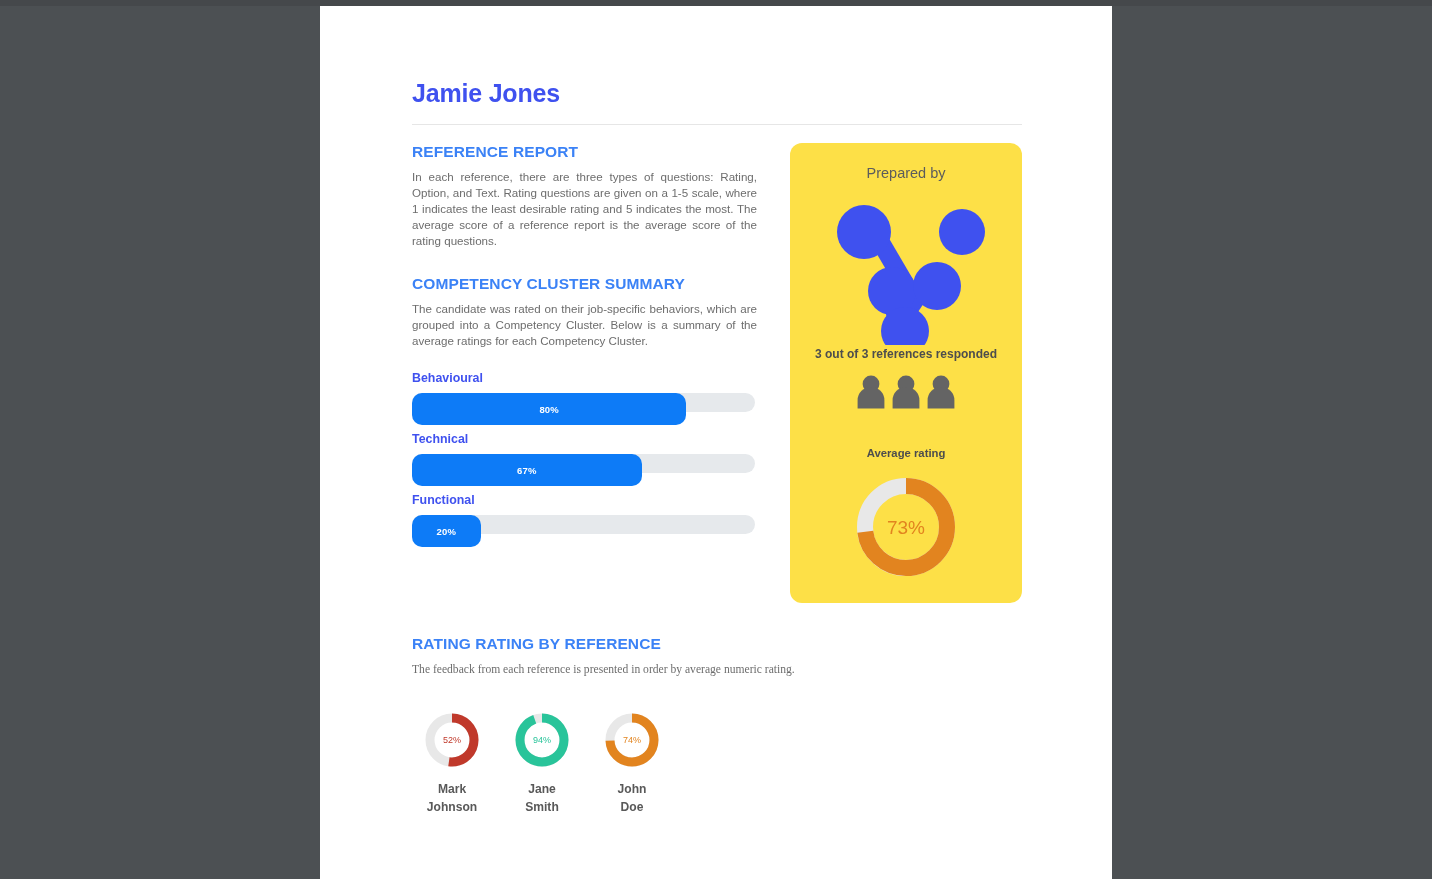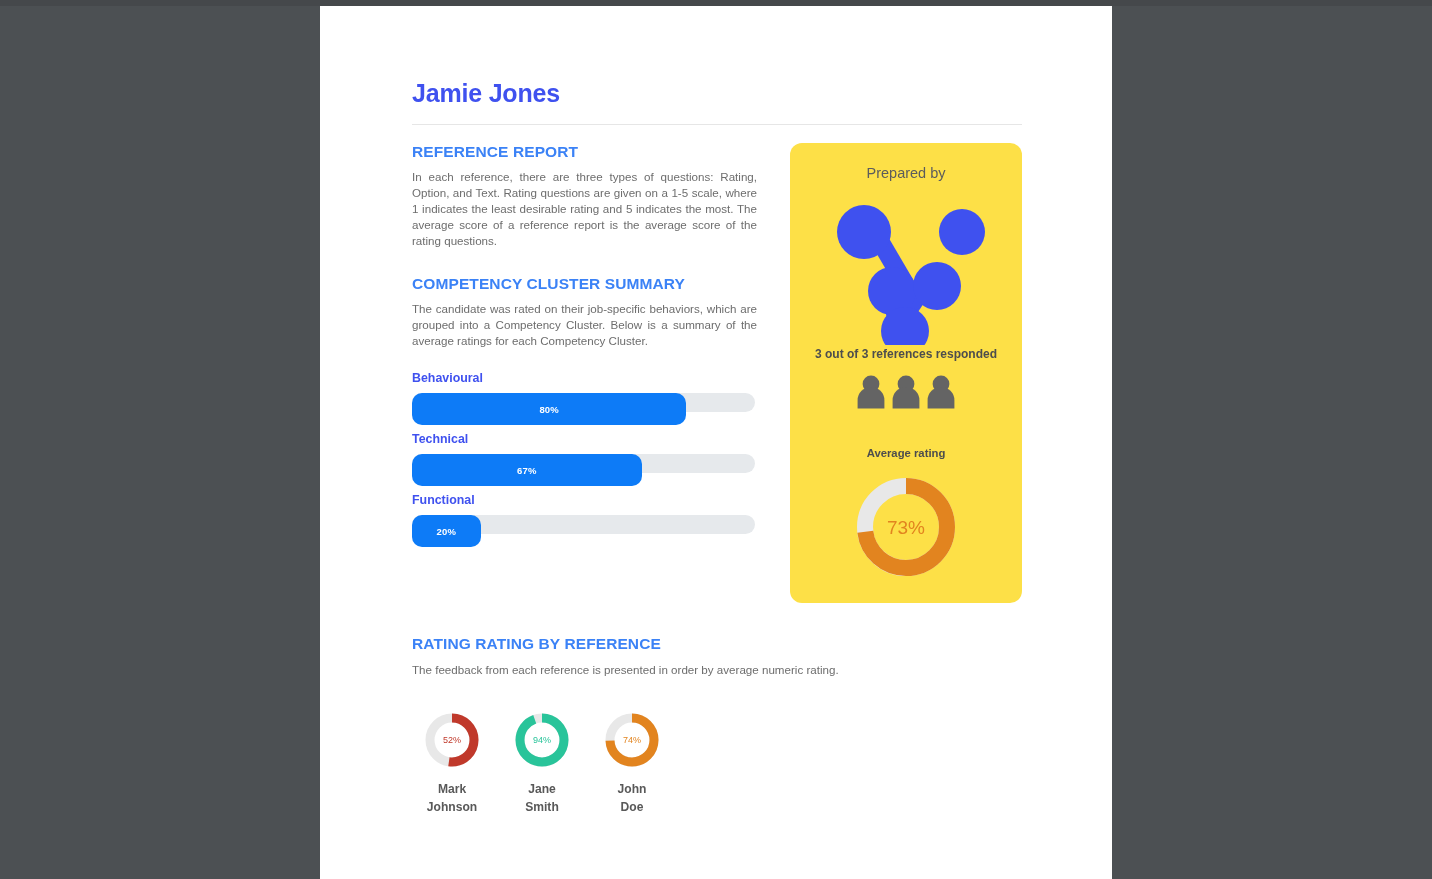--- a/index.html
+++ b/index.html
@@ -165,21 +165,21 @@
     margin-top: 16px;
     display: flex;
     justify-content: center;
   }
 
   
   .bottom {
     margin-top: 32px;
   }
   .bottom h2.sec { margin-bottom: 9px; }
-  .bottom p.body { text-align: left; }
+  .bottom p.body { text-align: left; font-family: Liberation Serif, serif; }
 
   .ref-row {
     margin-top: 34px;
     display: flex;
     padding-left: 12px;
     gap: 34px;
   }
   .ref-item {
     width: 56px;
     text-align: center;

